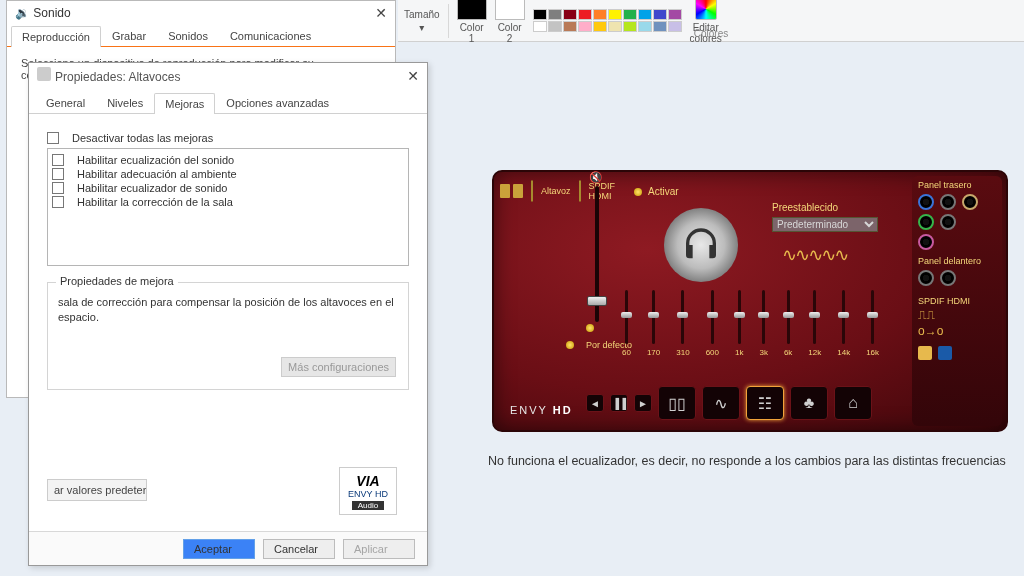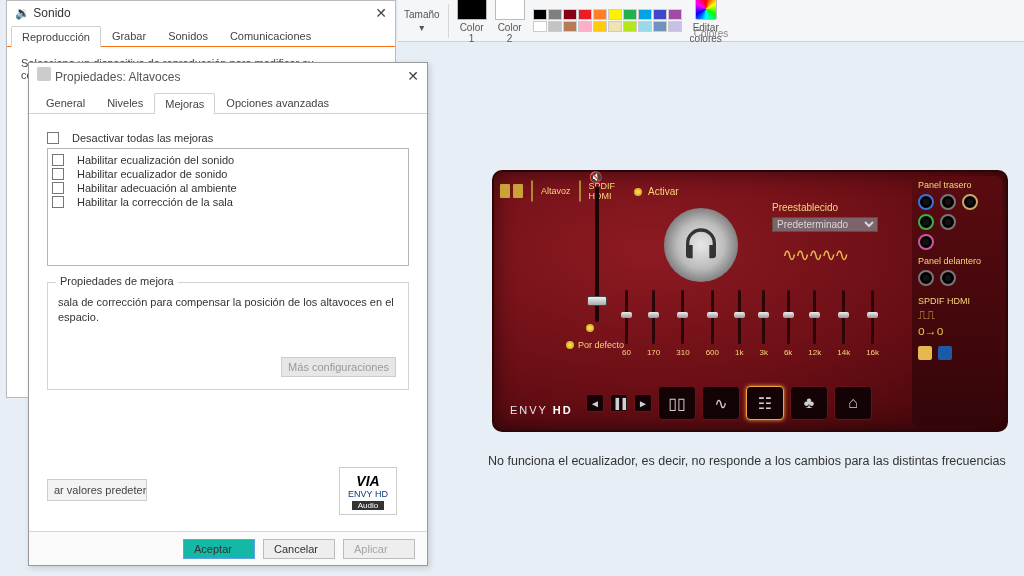--- a/index.html
+++ b/index.html
@@ -37,41 +37,41 @@
 .group-box{ border:1px solid #d4d4d4; margin-top:16px; padding:12px 10px 10px; position:relative; height:108px;}
 .group-box .legend{ position:absolute; top:-8px; left:8px; background:#fff; padding:0 4px; font-size:11px;}
 .more-btn{ position:absolute; right:12px; bottom:12px; background:#e6e6e6; border:1px solid #ccc; color:#999; padding:3px 6px; font-size:11px;}
 .restore-btn{ position:absolute; left:18px; bottom:64px; background:#f3f3f3; border:1px solid #ccc; padding:4px 6px; font-size:11px; color:#444; width:100px; overflow:hidden; white-space:nowrap;}
 .brand{ position:absolute; right:30px; bottom:50px; width:58px; height:48px; border:1px solid #ccc; display:flex; flex-direction:column; align-items:center; justify-content:center; font-size:9px; color:#0a3a7a; background:#fff;}
 .brand .via{ color:#000000; font-weight:bold; font-size:14px; font-style:italic;}
 .brand .bar{ background:#333; color:#fff; font-size:8px; padding:0 6px; margin-top:2px;}
 .btn-row{ position:absolute; left:0; right:0; bottom:0; height:34px; border-top:1px solid #d8d8d8; display:flex; justify-content:flex-end; align-items:center; gap:8px; padding:0 12px; background:#fafafa;}
 .btn{ min-width:72px; padding:3px 10px; font-size:11px; background:#eee; border:1px solid #bcbcbc;}
 .btn.disabled{ color:#a5a5a5;}
-.btn.focused{ border:1px solid #62a0e8; background:#14b8a6;}
+.btn.focused{ border:1px solid #62a0e8; background:#3b82f6;}
 
 
 .audio-panel{ position:absolute; right:16px; top:170px; width:516px; height:262px; border-radius:10px; background:
   radial-gradient(ellipse at 30% 30%, #8e1a22 0%, #6a0e15 55%, #3d060a 100%);
   border:2px solid #2b0507; box-shadow:inset 0 0 20px rgba(0,0,0,.5);}
 .ap-glow-strip{ position:absolute; right:4px; top:4px; bottom:4px; width:90px; background:linear-gradient(#5a0b10,#330509); border-radius:6px;}
 .ap-left{ position:absolute; left:6px; top:8px; width:56px; display:flex; flex-direction:row; align-items:center; gap:8px; color:#f4d77a; font-size:9px;}
 .ap-iconbox{ width:22px; height:22px; background:#2b0507; border:1px solid #5c3; border-color:#a78b2e; border-radius:3px;}
 .ap-led{ width:8px; height:8px; border-radius:50%; background:radial-gradient(circle,#ffe26b,#c79a00);}
 .ap-center-slider{ position:absolute; left:86px; top:14px; width:34px; height:160px;}
 .slide-track{ position:absolute; left:50%; top:0; bottom:24px; width:4px; background:#1a0406; transform:translateX(-50%); border-radius:2px;}
 .slide-thumb{ position:absolute; left:50%; transform:translateX(-50%); bottom:40px; width:20px; height:10px; background:linear-gradient(#eee,#aaa); border-radius:2px; border:1px solid #444;}
 .mute-ico{ position:absolute; left:88px; top:-1px; color:#fff; font-size:11px; width:28px; text-align:center;}
 .ap-headphone{ position:absolute; left:170px; top:36px; width:74px; height:74px; border-radius:50%; background:radial-gradient(circle,#e8e8e8 0%,#bcbcbc 45%,#555 90%); display:flex; align-items:center; justify-content:center;}
 .ap-headphone svg{ width:40px; height:40px; }
 .act-row{ position:absolute; left:140px; top:14px; display:flex; align-items:center; gap:6px; color:#f4d77a; font-size:10px;}
 .preset{ position:absolute; left:278px; top:30px; color:#f4d77a; font-size:10px;}
 .preset select{ margin-top:4px; width:106px; font-size:10px; background:#7c646a; color:#d7d7d7; border:1px solid #553;}
 .wave-ico{ position:absolute; left:288px; top:72px; color:#e7b94d; font-size:18px; letter-spacing:-2px;}
-.ap-default{ position:absolute; left:72px; top:168px; display:flex; align-items:center; gap:4px; color:#f4d77a; font-size:9px;}
+.ap-default{ position:absolute; left:72px; top:168px; display:flex; align-items:center; gap:12px; color:#f4d77a; font-size:9px;}
 .eq{ position:absolute; left:128px; top:118px; display:flex; gap:16px;}
 .eq .band{ display:flex; flex-direction:column; align-items:center; gap:4px;}
 .eq .bt{ width:3px; height:54px; background:#2a0608; position:relative; border-radius:2px;}
 .eq .kb{ position:absolute; left:-4px; top:22px; width:11px; height:6px; background:linear-gradient(#eee,#999); border-radius:2px;}
 .eq .lab{ color:#f4d77a; font-size:8px;}
 .ap-logo{ position:absolute; left:16px; bottom:14px; color:#e7e7e7; font-size:11px; letter-spacing:2px;}
 .ap-logo b{ color:#fff;}
 .btnstrip{ position:absolute; left:92px; bottom:10px; display:flex; gap:6px; align-items:center;}
 .sq{ width:38px; height:34px; background:#130305; border:1px solid #6b1218; border-radius:4px; display:flex; align-items:center; justify-content:center; color:#cfcfcf; font-size:16px;}
 .sq.sel{ border:1px solid #f2a33a; box-shadow:0 0 4px #f2a33a;}
@@ -174,25 +174,25 @@
       <div class="chk"></div>
       <span>Desactivar todas las mejoras</span>
     </div>
     <div class="list-box" id="enh-list">
         <div class="chk-row">
           <div class="chk"></div>
           <span>Habilitar ecualización del sonido</span>
         </div>
         <div class="chk-row">
           <div class="chk"></div>
-          <span>Habilitar ecualizador de sonido</span>
+          <span>Habilitar adecuación al ambiente</span>
         </div>
         <div class="chk-row">
           <div class="chk"></div>
-          <span>Habilitar adecuación al ambiente</span>
+          <span>Habilitar ecualizador de sonido</span>
         </div>
         <div class="chk-row">
           <div class="chk"></div>
           <span>Habilitar la corrección de la sala</span>
         </div>
       </div>
     <div class="group-box">
       <span class="legend">Propiedades de mejora</span>
       <div style="line-height:1.35;">sala de corrección para compensar la posición de los altavoces en el espacio.</div>
       <div class="more-btn">Más configuraciones</div>

